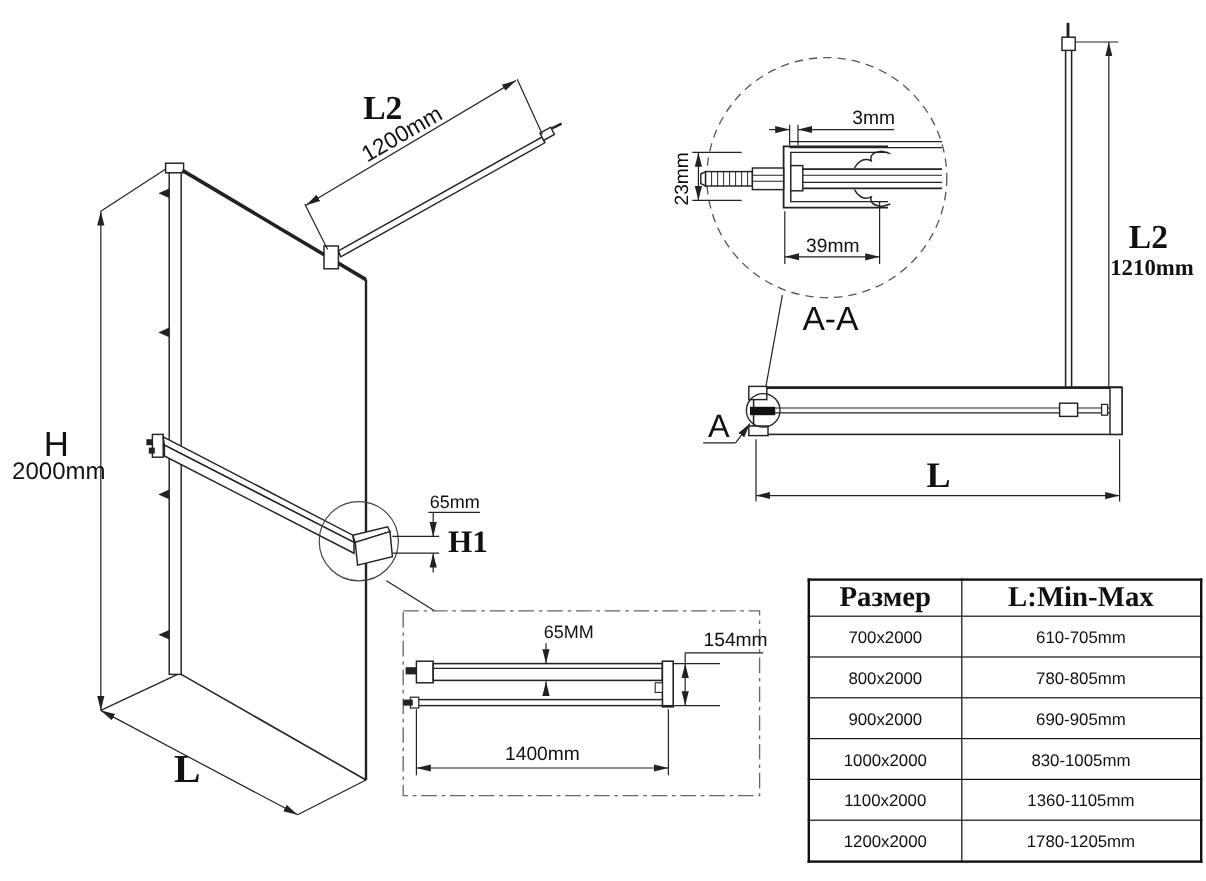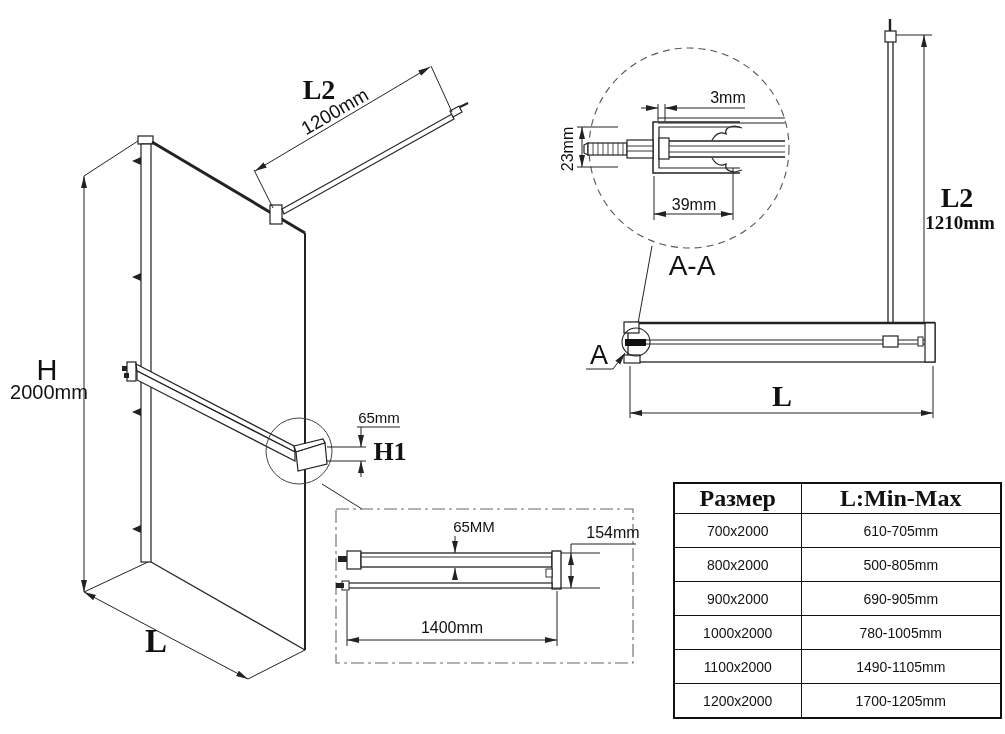--- a/index.html
+++ b/index.html
@@ -202,34 +202,34 @@
         <tr>
     <th>Размер</th>
     <th>L:Min-Max</th>
   </tr>
   <tr>
     <td>700x2000</td>
     <td>610-705mm</td>
   </tr>
   <tr>
     <td>800x2000</td>
-    <td>500-805mm</td>
+    <td>780-805mm</td>
   </tr>
   <tr>
     <td>900x2000</td>
     <td>690-905mm</td>
   </tr>
   <tr>
     <td>1000x2000</td>
-    <td>780-1005mm</td>
+    <td>830-1005mm</td>
   </tr>
   <tr>
     <td>1100x2000</td>
-    <td>1490-1105mm</td>
+    <td>1360-1105mm</td>
   </tr>
   <tr>
     <td>1200x2000</td>
-    <td>1700-1205mm</td>
+    <td>1780-1205mm</td>
   </tr>
 </tbody>
     </table>
 
 </div>
 
 </body></html>

